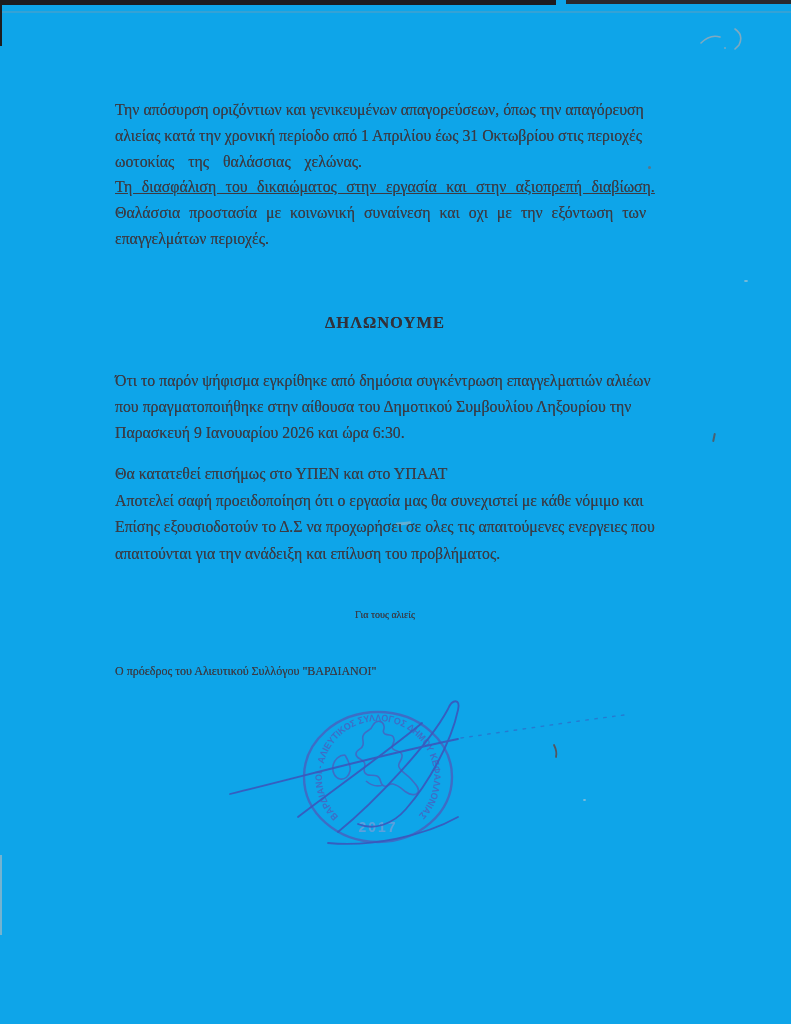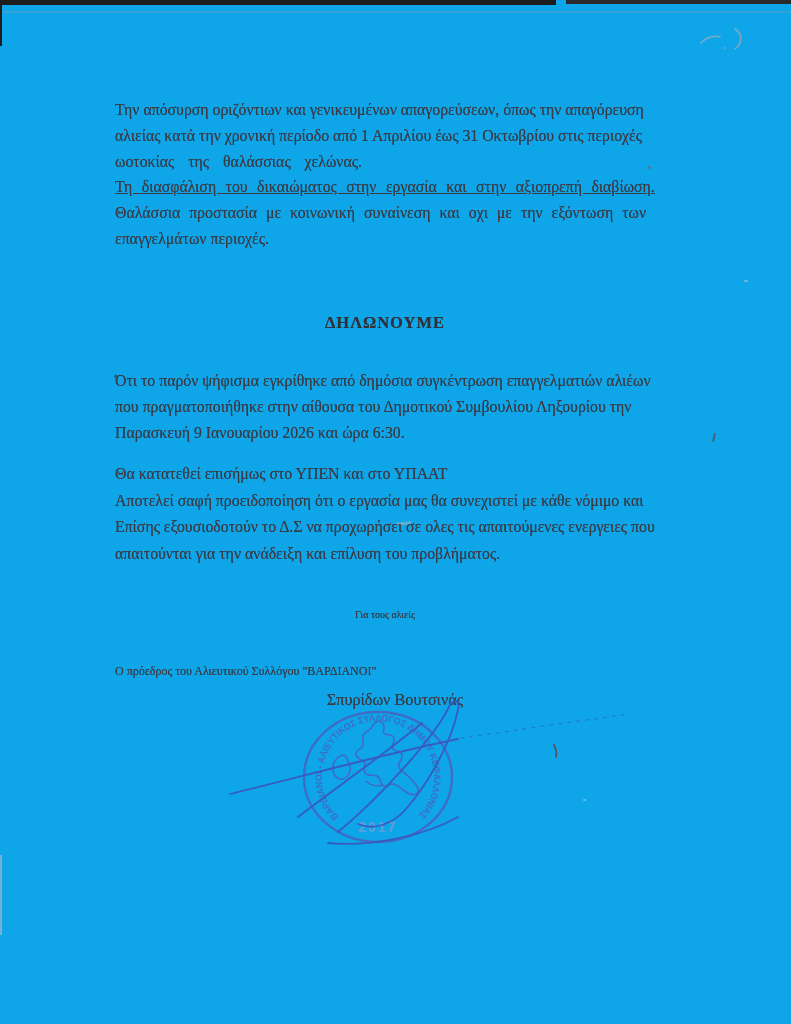--- a/index.html
+++ b/index.html
@@ -95,21 +95,20 @@
 
   <div class="block block-c txt">
     <div class="line">Θα κατατεθεί επισήμως στο ΥΠΕΝ και στο ΥΠΑΑΤ</div>
     <div class="line">Αποτελεί σαφή προειδοποίηση ότι ο εργασία μας θα συνεχιστεί με κάθε νόμιμο και</div>
     <div class="line">Επίσης εξουσιοδοτούν το Δ.Σ να προχωρήσει σε ολες τις απαιτούμενες ενεργειες που</div>
     <div class="line">απαιτούνται για την ανάδειξη και επίλυση του προβλήματος.</div>
   </div>
 
   <div class="closing txt">Για τους αλιείς</div>
   <div class="president-title txt">Ο πρόεδρος του Αλιευτικού Συλλόγου "ΒΑΡΔΙΑΝΟΙ"</div>
-  <div class="president-name txt">Σπυρίδων Βουτσινάς</div>
 
   <svg class="stamp-svg" width="490" height="180" viewBox="0 0 490 180">
     <defs>
       <path id="ringPath" d="M 158.4,131.6 A 56,56 0 1 1 237.6,131.6" fill="none"></path>
     </defs>
 
     <g fill="none" stroke="#4466c2" opacity="0.88">
       <ellipse cx="198" cy="92" rx="74" ry="65" stroke-width="2.4"></ellipse>
       <text font-size="9.5" font-weight="bold" fill="#4466c2" stroke="none" font-family="Liberation Sans, sans-serif">
         <textPath href="#ringPath" startOffset="0" textLength="262" lengthAdjust="spacingAndGlyphs">ΒΑΡΔΙΑΝΟΙ - ΑΛΙΕΥΤΙΚΟΣ ΣΥΛΛΟΓΟΣ ΔΗΜΟΥ ΚΕΦΑΛΛΟΝΙΑΣ</textPath>

